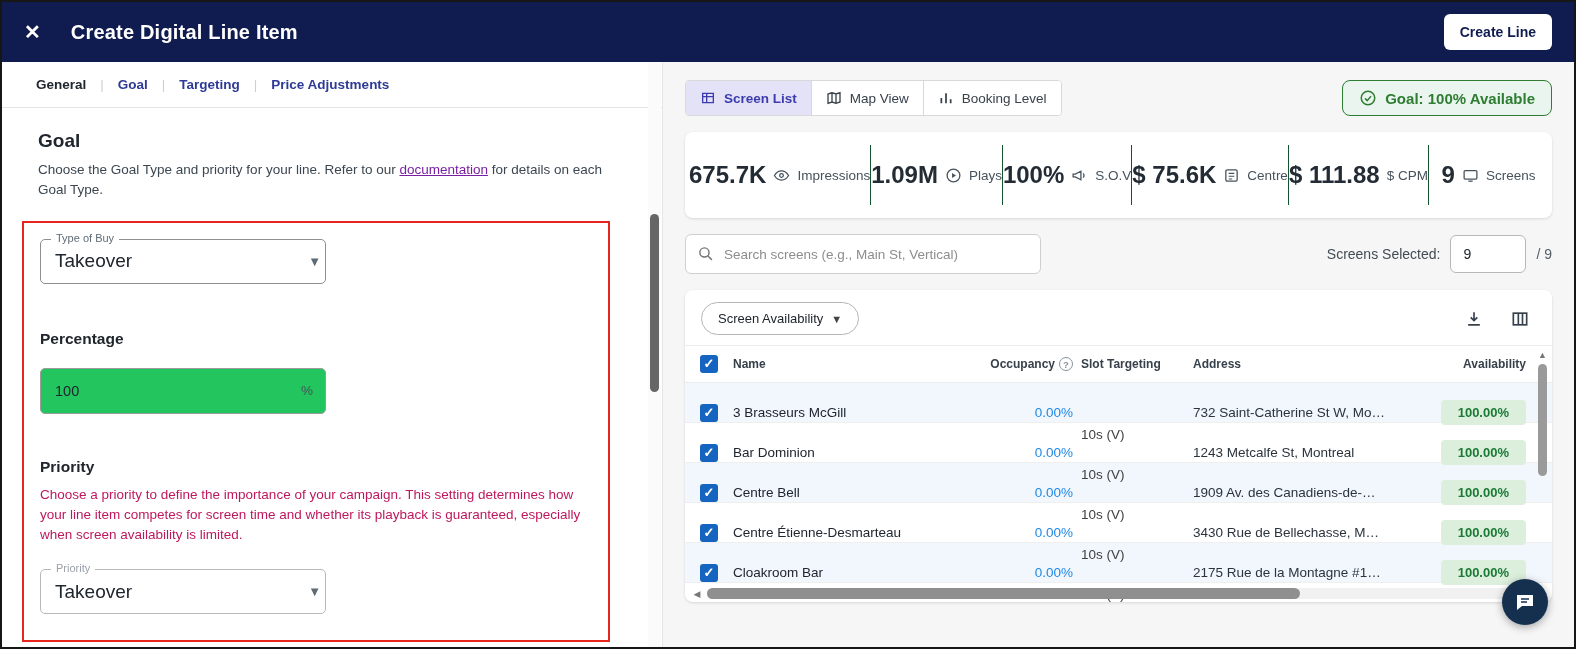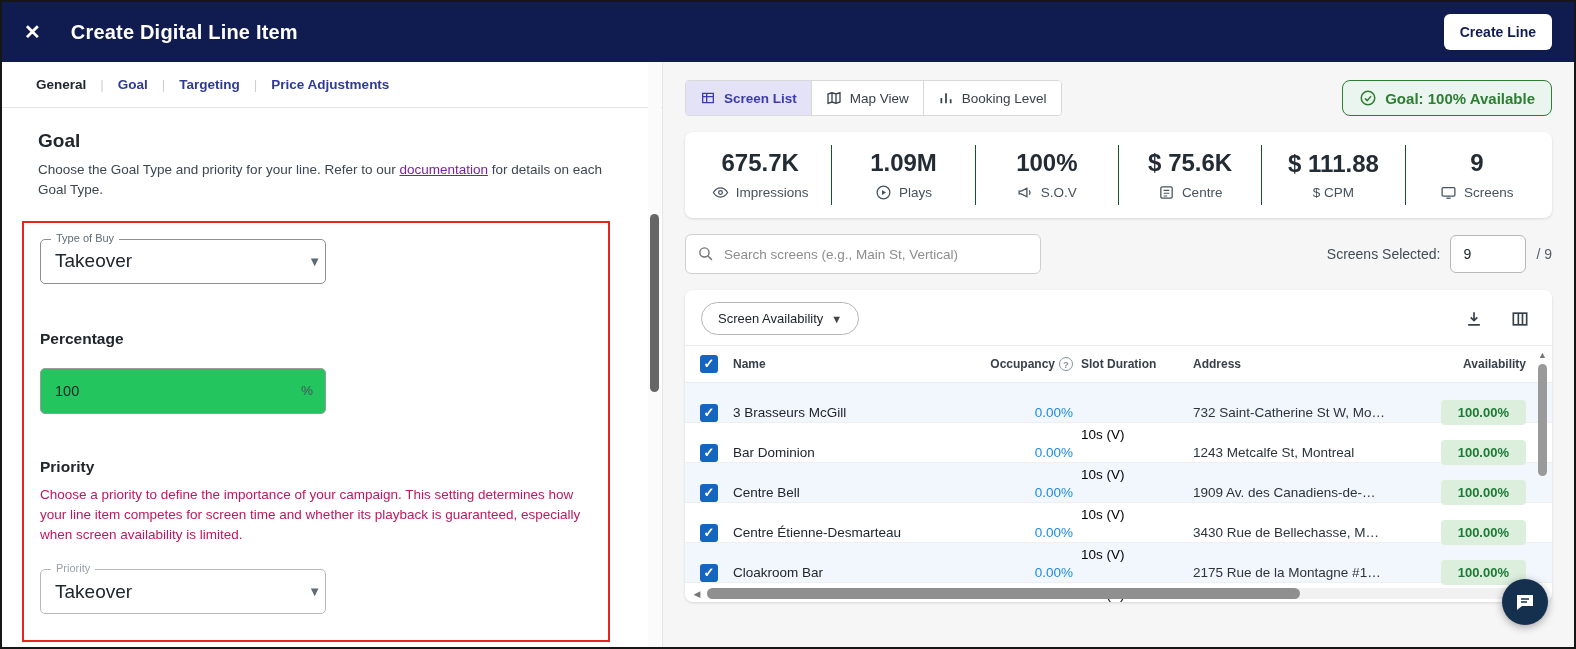--- a/index.html
+++ b/index.html
@@ -112,21 +112,21 @@
     display:flex; align-items:center; gap:8px;
     border:1.5px solid #2e7d32; background:#e9f5ee; color:#2e7d32;
     border-radius:8px; padding:8px 16px; font-size:15px; font-weight:700; cursor:default;
   }
 
   .stats-card {
     margin-top:16px; background:#fff; border-radius:8px;
     box-shadow:0 1px 3px rgba(0,0,0,.12);
     display:flex; align-items:stretch; padding:13px 4px; height:86px;
   }
-  .stat { flex:1; display:flex; flex-direction:column; align-items:center; justify-content:center; gap:7px; }
+  .stat { flex:1; display:flex; flex-direction:row; align-items:center; justify-content:center; gap:7px; }
   .stat + .stat { border-left:1px solid #14532d; }
   .stat-value { font-size:24px; font-weight:700; color:#232c34; white-space:nowrap; }
   .stat-label { display:flex; align-items:center; gap:7px; font-size:13.5px; color:#46525c; white-space:nowrap; }
   .stat-label svg { display:block; }
 
   .rp-row3 { margin-top:16px; display:flex; align-items:center; }
   .search-wrap { position:relative; width:356px; }
   .search-wrap svg { position:absolute; left:12px; top:11px; }
   .search-input {
     width:100%; height:40px; border:1px solid #cfcfcf; border-radius:6px;
@@ -164,21 +164,21 @@
     align-items:center;
   }
   .thead { height:38px; border-top:1px solid #ececec; border-bottom:1px solid #ececec; font-size:12px; font-weight:700; color:#37414b; }
   .th { padding-right:8px; }
   .th.right, .td.right { text-align:right; }
   .th-occ { display:flex; align-items:center; justify-content:flex-end; gap:4px; }
   .trow { height:40px; font-size:13.5px; color:#20262e; border-bottom:1px solid #efefef; }
   .trow.tint { background:#f2f7fd; }
   .td-name { font-weight:400; }
   .td-occ { color:#1e88e5; text-align:right; padding-right:8px; }
-  .td-slot { color:#000000;margin-top:44px; }
+  .td-slot { color:#404040;margin-top:44px; }
   .td-addr { color:#2b333b; white-space:nowrap; overflow:hidden; }
   .td-avail { display:flex; justify-content:flex-end; padding-right:26px; }
   .avail-pill {
     background:#dcefdd; color:#1b7a34; font-weight:700; font-size:13px;
     border-radius:4px; padding:5px 17px; white-space:nowrap;
   }
   .cbx-cell { display:flex; justify-content:center; }
   .checkbox {
     width:18px; height:18px; background:#1565c0; border-radius:3px;
     color:#fff; font-size:13px; line-height:18px; text-align:center; cursor:pointer; font-weight:700;
@@ -399,21 +399,21 @@
 
         <div class="tgrid thead">
           <div class="cbx-cell">
               <div class="checkbox">✓</div>
             </div>
           <div class="th">Name</div>
           <div class="th th-occ">
               <span>Occupancy</span>
               <span class="q-circle">?</span>
             </div>
-          <div class="th">Slot Duration</div>
+          <div class="th">Slot Targeting</div>
           <div class="th">Address</div>
           <div class="th right" style="padding-right:26px;">Availability</div>
         </div>
 
         <div class="tgrid trow tint">
           <div class="cbx-cell">
               <div class="checkbox">✓</div>
             </div>
           <div class="td td-name">3 Brasseurs McGill</div>
           <div class="td td-occ">0.00%</div>

